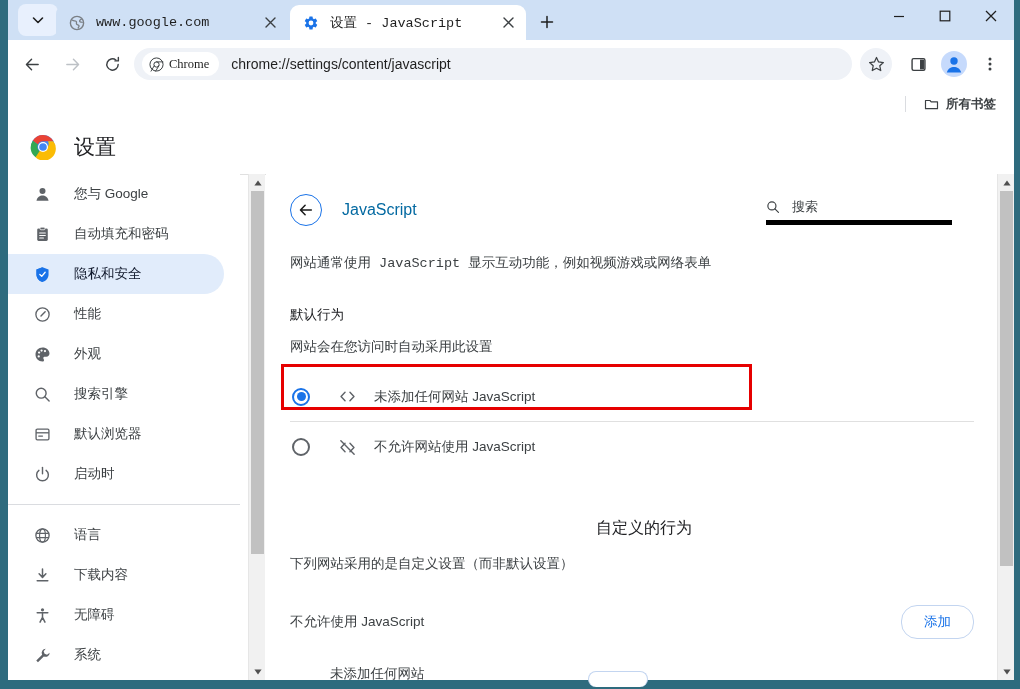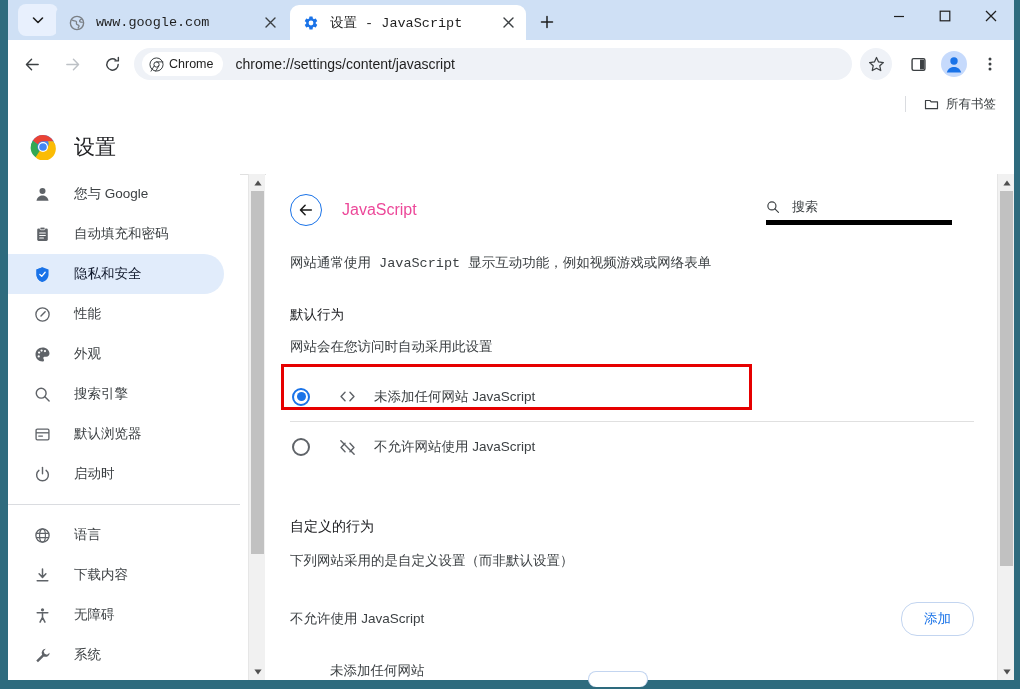--- a/index.html
+++ b/index.html
@@ -77,21 +77,21 @@
     border-radius: 50%; cursor: pointer;
   }
   #omnibox {
     position: absolute; left: 126px; top: 8px; width: 718px; height: 32px;
     background: #eff2f7; border-radius: 16px;
     display: flex; align-items: center; padding-left: 4px;
   }
   #chrome-chip {
     height: 24px; background: #ffffff; border-radius: 12px;
     display: flex; align-items: center; gap: 5px;
-    padding: 0 10px 0 7px; margin-left: 4px;
+    padding: 0 10px 0 7px; margin-left: 4px; font-family: Liberation Serif, serif;
   }
   #chrome-chip-label { font-size: 12.5px; color: #1f1f1f; }
   #omnibox-url {
     margin-left: 12px; font-size: 14px; color: #1f1f1f;
     white-space: nowrap; overflow: hidden;
   }
   #toolbar-right {
     position: absolute; right: 4px; top: 8px;
     display: flex; align-items: center;
   }
@@ -109,21 +109,21 @@
   
   #bookmarks-bar {
     position: absolute; left: 8px; top: 88px; width: 1006px; height: 32px;
     background: #ffffff;
     display: flex; align-items: center; justify-content: flex-end;
     padding-right: 12px;
   }
   #bookmarks-divider { width: 1px; height: 16px; background: #dadce0; margin-right: 12px; }
   #all-bookmarks {
     display: flex; align-items: center; gap: 7px;
-    padding: 4px 6px; border-radius: 6px; cursor: pointer;
+    padding: 4px 6px; border-radius: 6px; cursor: pointer; font-weight: bold;
   }
   #all-bookmarks-label { font-size: 12.5px; color: #3c4043; }
 
   
   #page {
     position: absolute; left: 8px; top: 120px; width: 1006px; height: 560px;
     background: #ffffff; overflow: hidden;
   }
   #settings-header {
     position: absolute; left: 0; top: 0; width: 1006px; height: 54px;
@@ -176,21 +176,21 @@
   #main {
     position: absolute; left: 258px; top: 54px; width: 732px; height: 506px;
     background: #ffffff; overflow: hidden;
   }
   #main-head { display: flex; align-items: center; margin: 18px 0 0 24px; height: 36px; }
   #back-button {
     width: 32px; height: 32px; border-radius: 50%;
     border: 1.6px solid #1a73e8;
     display: flex; align-items: center; justify-content: center; cursor: pointer;
   }
-  #subpage-title { margin-left: 20px; font-size: 16px; color: #ec4899; }
+  #subpage-title { margin-left: 20px; font-size: 16px; color: #0369a1; }
   #subpage-search {
     position: absolute; right: 46px; top: 24px;
     width: 186px; display: flex; align-items: center;
     border-bottom: 5px solid #000000; padding-bottom: 4px; cursor: text;
   }
   #subpage-search-placeholder { margin-left: 12px; font-size: 13px; color: #3c4043; }
 
   .body-text { margin-left: 24px; font-size: 13.5px; color: #3c4043; font-family: Liberation Mono, monospace; }
   #description { margin-top: 26px; }
   #default-heading { margin-top: 34px; font-size: 13.5px; color: #202124; }
@@ -214,21 +214,21 @@
   .radio-dot { width: 9px; height: 9px; border-radius: 50%; background: #1a73e8; }
   .radio-icon { width: 22px; flex: 0 0 22px; margin-left: 26px; display: flex; align-items: center; justify-content: center; }
   .radio-label { margin-left: 16px; font-size: 13.5px; color: #3c4043; }
 
   #highlight-box {
     position: absolute; left: 281px; top: 364px;
     width: 471px; height: 46px;
     border: 3px solid #e60000; pointer-events: none; z-index: 30;
   }
 
-  #custom-heading { margin-top: 46px; font-size: 14px; color: #202124; }
+  #custom-heading { margin-top: 46px; font-size: 16px; color: #202124; text-align: center; }
   #custom-sub { margin-top: 16px; }
 
   #block-row {
     display: flex; align-items: center; justify-content: space-between;
     margin: 32px 24px 0 24px; position: relative;
   }
   #block-label { font-size: 13.5px; color: #3c4043; }
   #add-button {
     border: 1px solid #c3d5f0; border-radius: 16px;
     background: #ffffff; color: #1a73e8;

